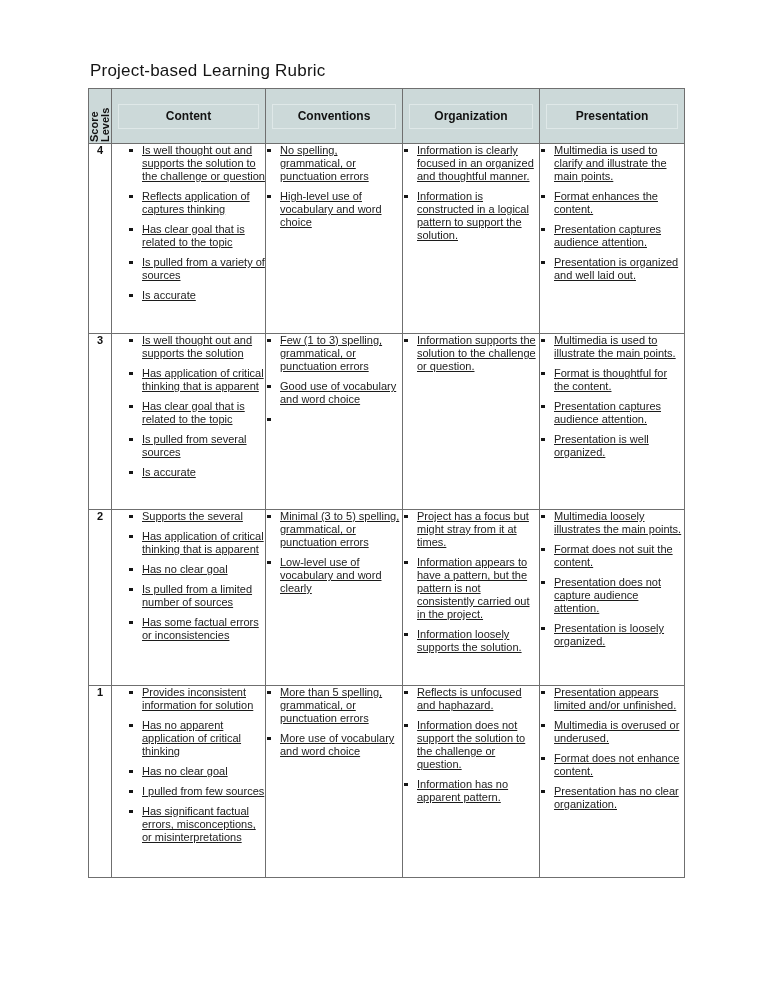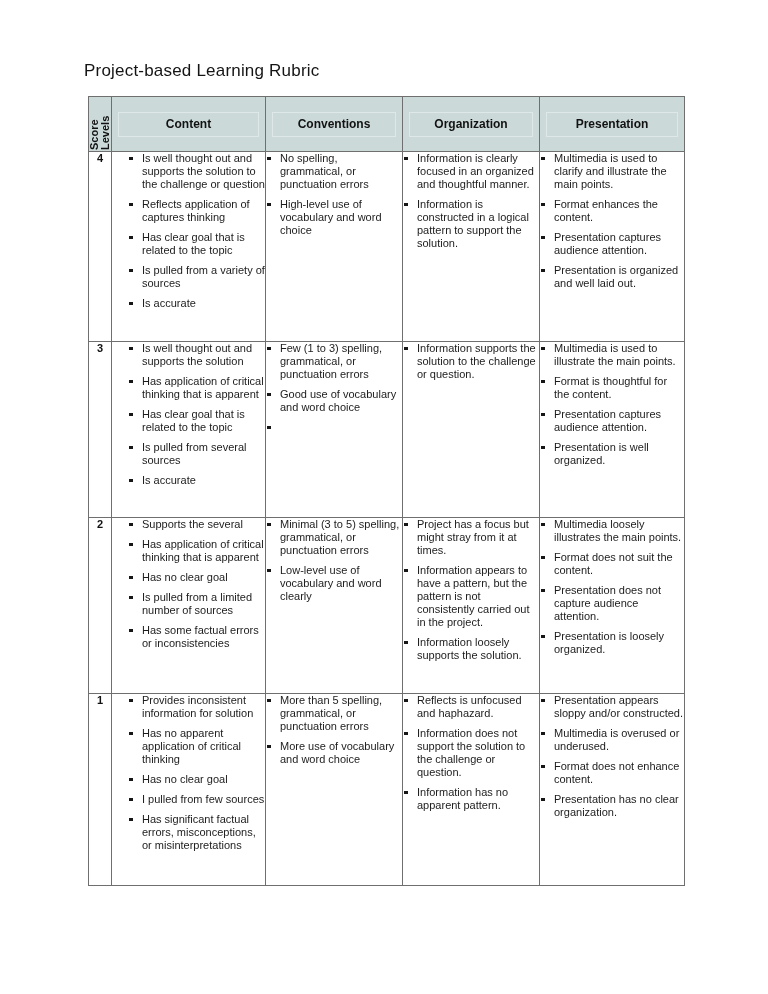--- a/index.html
+++ b/index.html
@@ -5,26 +5,26 @@
   html, body { margin: 0; padding: 0; background: #ffffff; }
   body {
     width: 768px; height: 994px;
     font-family: "Liberation Sans", "DejaVu Sans", sans-serif;
     color: #1c1c1c;
     position: relative;
     overflow: hidden;
   }
   .page { position: absolute; inset: 0; background: #fff; }
   .title {
-    position: absolute; left: 84px; top: 61px;
+    position: absolute; left: 90px; top: 61px;
     font-size: 17px; font-weight: 400; color: #141414;
     letter-spacing: 0.2px;
   }
   table.rubric {
-    position: absolute; left: 88px; top: 96px;
+    position: absolute; left: 88px; top: 88px;
     border-collapse: collapse; table-layout: fixed;
     width: 596px;
   }
   table.rubric td, table.rubric th {
     border: 1px solid #6f6f6f;
     padding: 0; margin: 0;
     vertical-align: top;
     font-size: 11px; line-height: 13px;
   }
   tr.hdr th {
@@ -43,21 +43,21 @@
   .vertical-label {
     transform: rotate(-90deg);
     width: 52px; margin-left: -15px;
     font-size: 11px; line-height: 11px; font-weight: 700;
     text-align: left; white-space: normal;
   }
   td.score {
     vertical-align: middle; text-align: center;
     font-weight: 700; font-size: 12px; color: #121212;
   }
-  td.cell { padding: 9px 6px 6px 6px; }
+  td.cell { padding: 9px 6px 6px 6px; text-decoration: underline; }
   td.cell.content-col { padding-left: 16px; }
   ul.blist { list-style: none; margin: 0; padding: 0; }
   ul.blist li {
     position: relative;
     padding-left: 14px;
     margin-bottom: 7px;
     min-height: 13px;
     color: #1c1c1c;
   }
   ul.blist li::before {
@@ -224,21 +224,21 @@
       </td>
       <td class="cell">
         <ul class="blist">
           <li>Reflects is unfocused and haphazard.</li>
           <li>Information does not support the solution to the challenge or question.</li>
           <li>Information has no apparent pattern.</li>
         </ul>
       </td>
       <td class="cell">
         <ul class="blist">
-          <li>Presentation appears sloppy and/or constructed.</li>
+          <li>Presentation appears limited and/or unfinished.</li>
           <li>Multimedia is overused or underused.</li>
           <li>Format does not enhance content.</li>
           <li>Presentation has no clear organization.</li>
         </ul>
       </td>
     </tr>
   </tbody>
     </table>
 </div>
 

